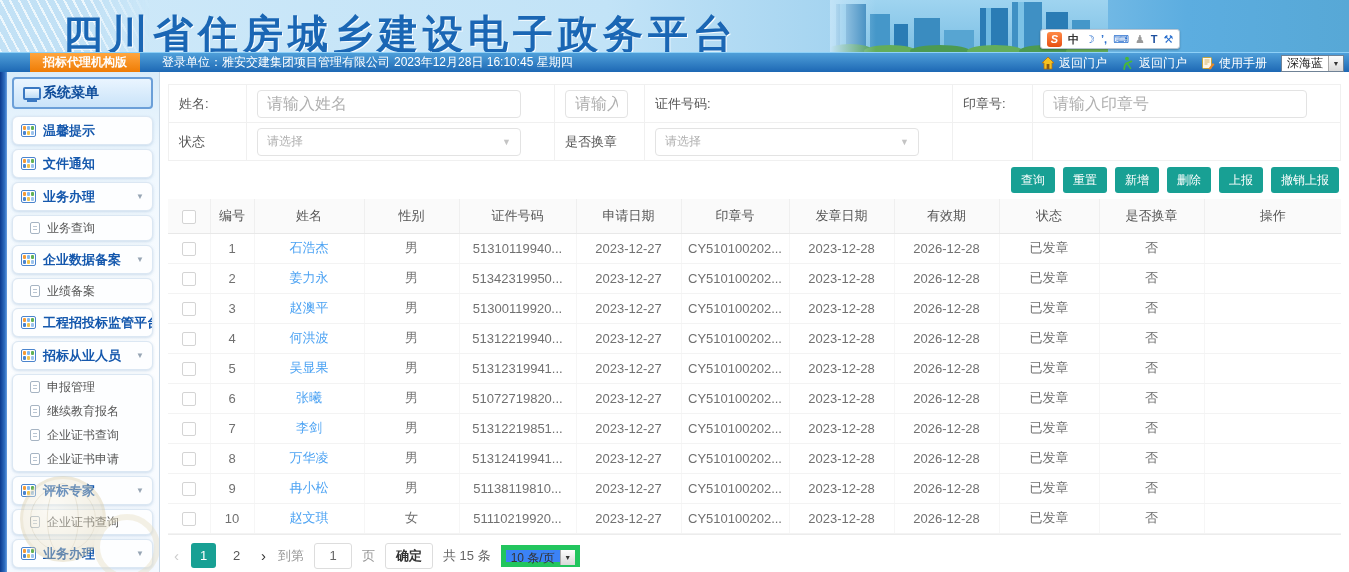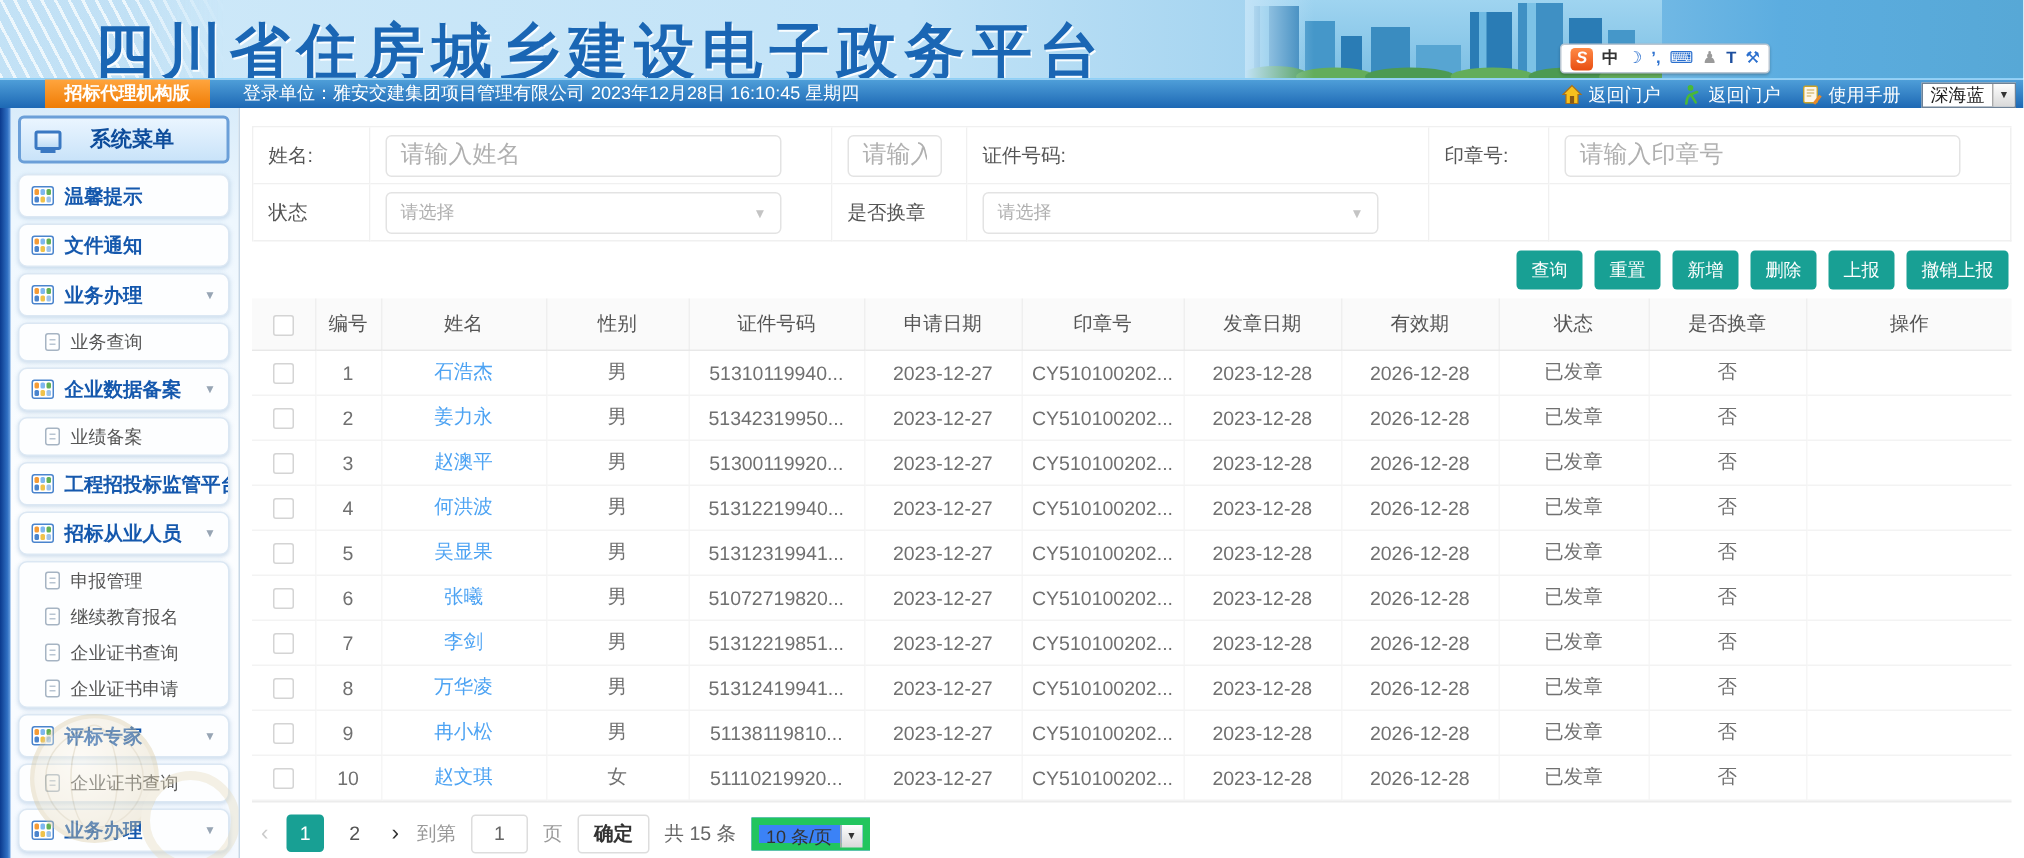--- a/index.html
+++ b/index.html
@@ -44,21 +44,21 @@
 
 .body { flex:1; display:flex; min-height:0; }
 
 
 .sidebar { flex:0 0 160px; width:160px; position:relative; overflow:hidden; padding-left:7px;
   background:linear-gradient(180deg,#d9ecfa 0%,#eef7fe 15%,#fdfeff 55%,#f4f9ff 100%);
   border-right:1px solid #c7d7e6; }
 .edge-strip { position:absolute; left:0; top:0; bottom:0; width:7px;
   background:linear-gradient(90deg,#0b3a8e,#2f6fc2 70%,#6aa0e0); }
 .sidebar-title { margin:5px 6px 7px 5px; height:32px; border:2px solid #6b9fd8; border-radius:4px;
-  background:linear-gradient(#eaf5ff,#c9e3f9); display:flex; align-items:center; gap:19px; padding:0 9px;
+  background:linear-gradient(#eaf5ff,#c9e3f9); display:flex; align-items:center; gap:2px; padding:0 9px;
   color:#0d4c9b; font-weight:bold; font-size:14px; }
 .monitor-icon { position:relative; width:18px; height:13px; border:2px solid #3a78c2; border-radius:2px;
   background:linear-gradient(#f2f9ff,#bedcf6); flex:0 0 auto; }
 .monitor-icon::after { content:""; position:absolute; left:50%; bottom:-4px; transform:translateX(-50%);
   width:10px; height:2px; background:#3a78c2; }
 .menu { padding:0 6px 0 5px; }
 .menu-box { background:#fdfeff; border:1px solid #dbe7f3; border-radius:6px;
   box-shadow:0 1px 3px rgba(120,160,200,.35); margin-bottom:4px; overflow:hidden; }
 .menu-top { height:27px; display:flex; align-items:center; gap:7px; padding:0 8px; cursor:pointer; }
 .menu-top .label { color:#1558ad; font-weight:bold; font-size:13px; flex:1; white-space:nowrap; }

